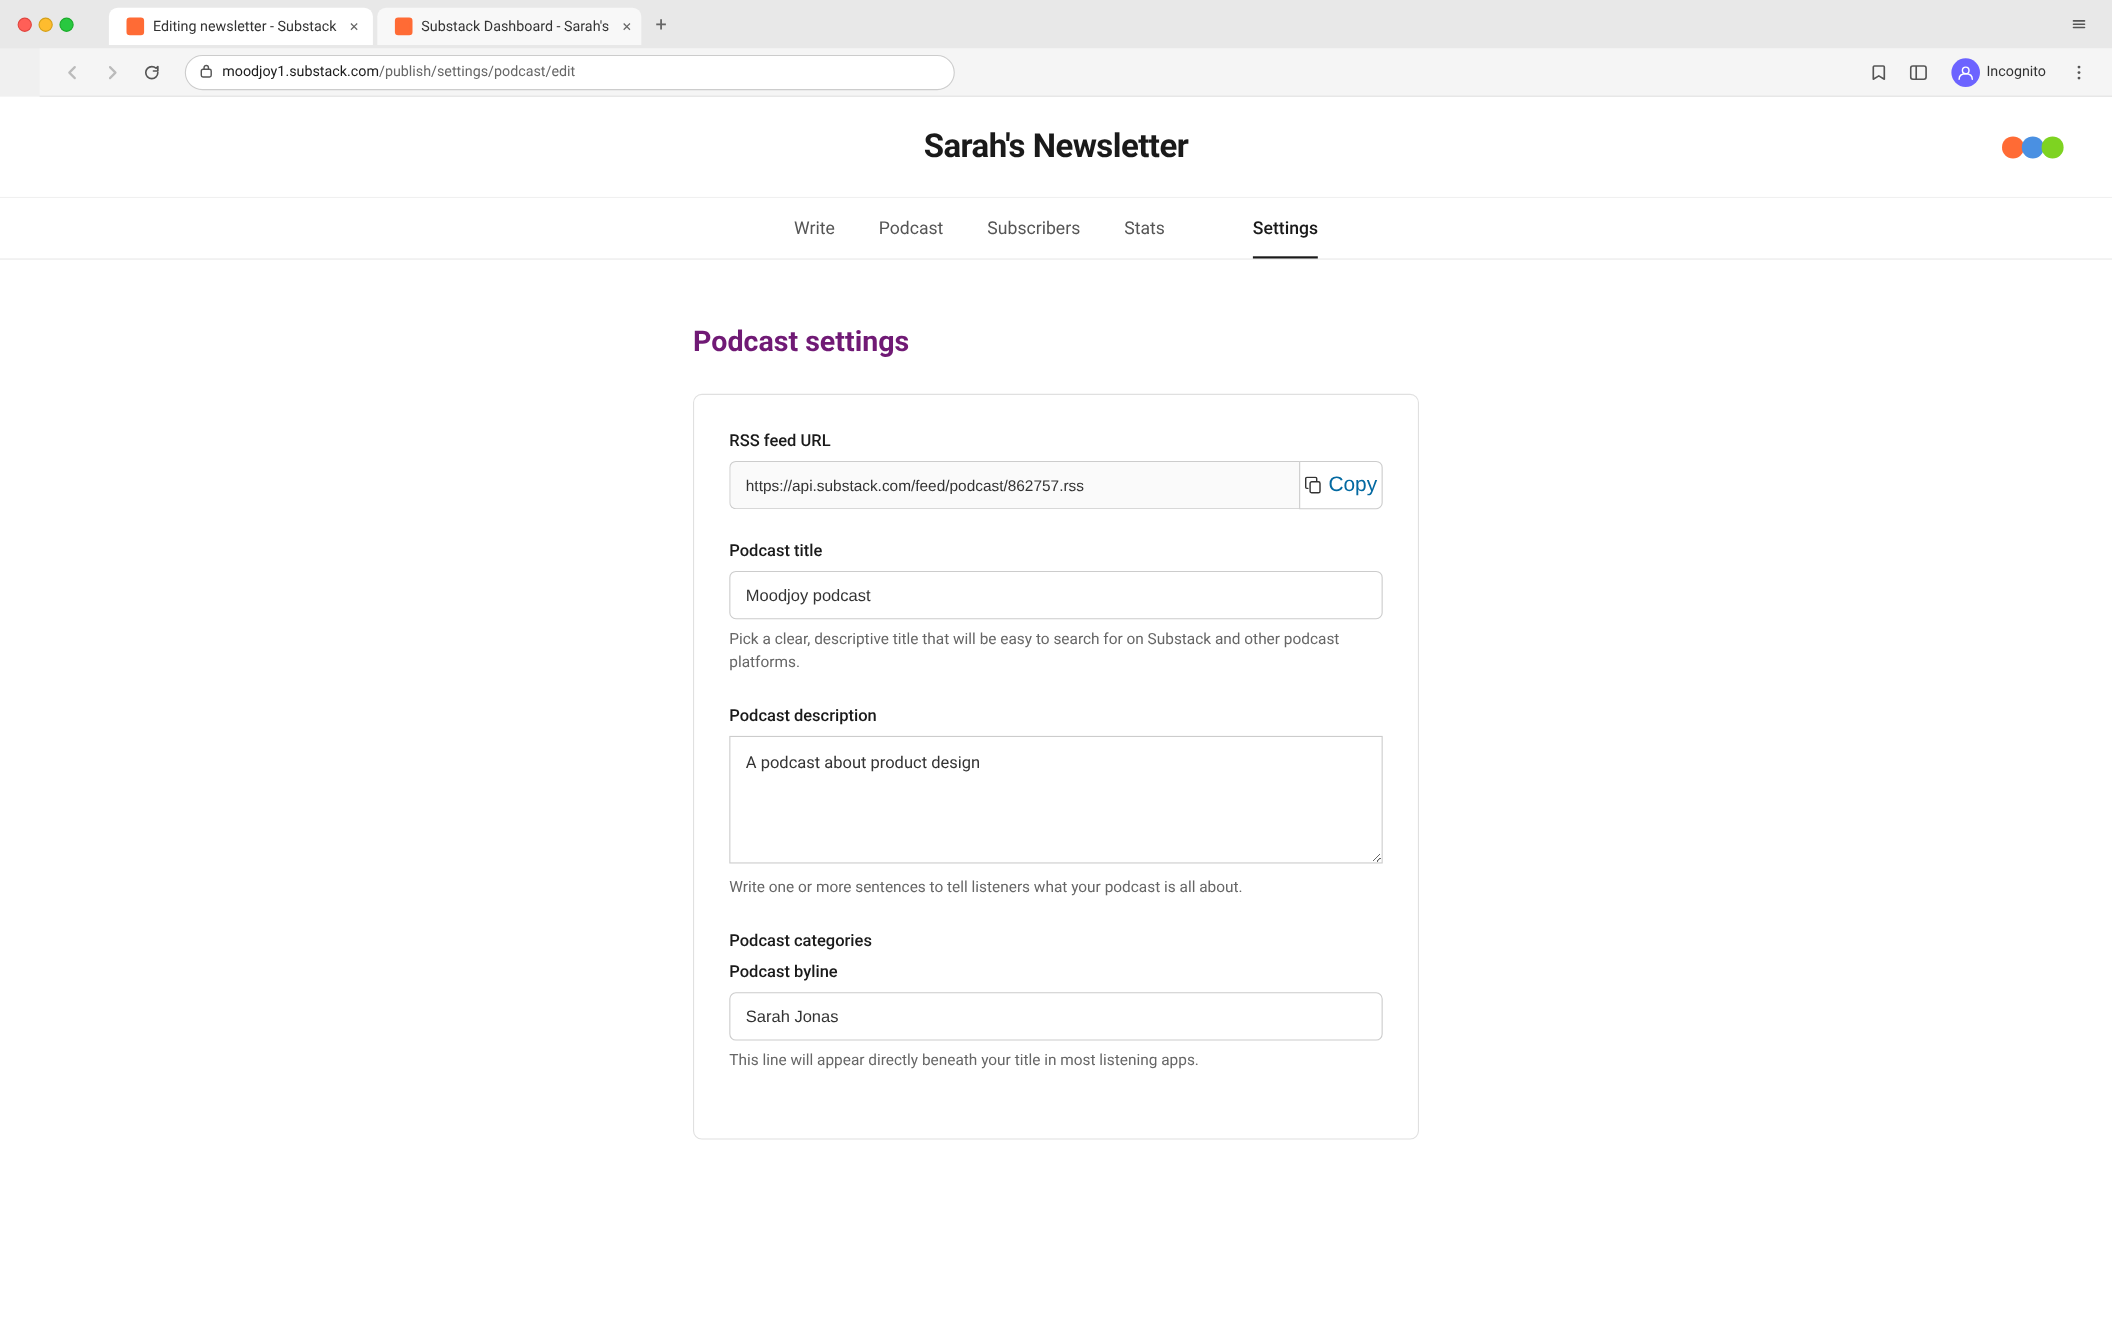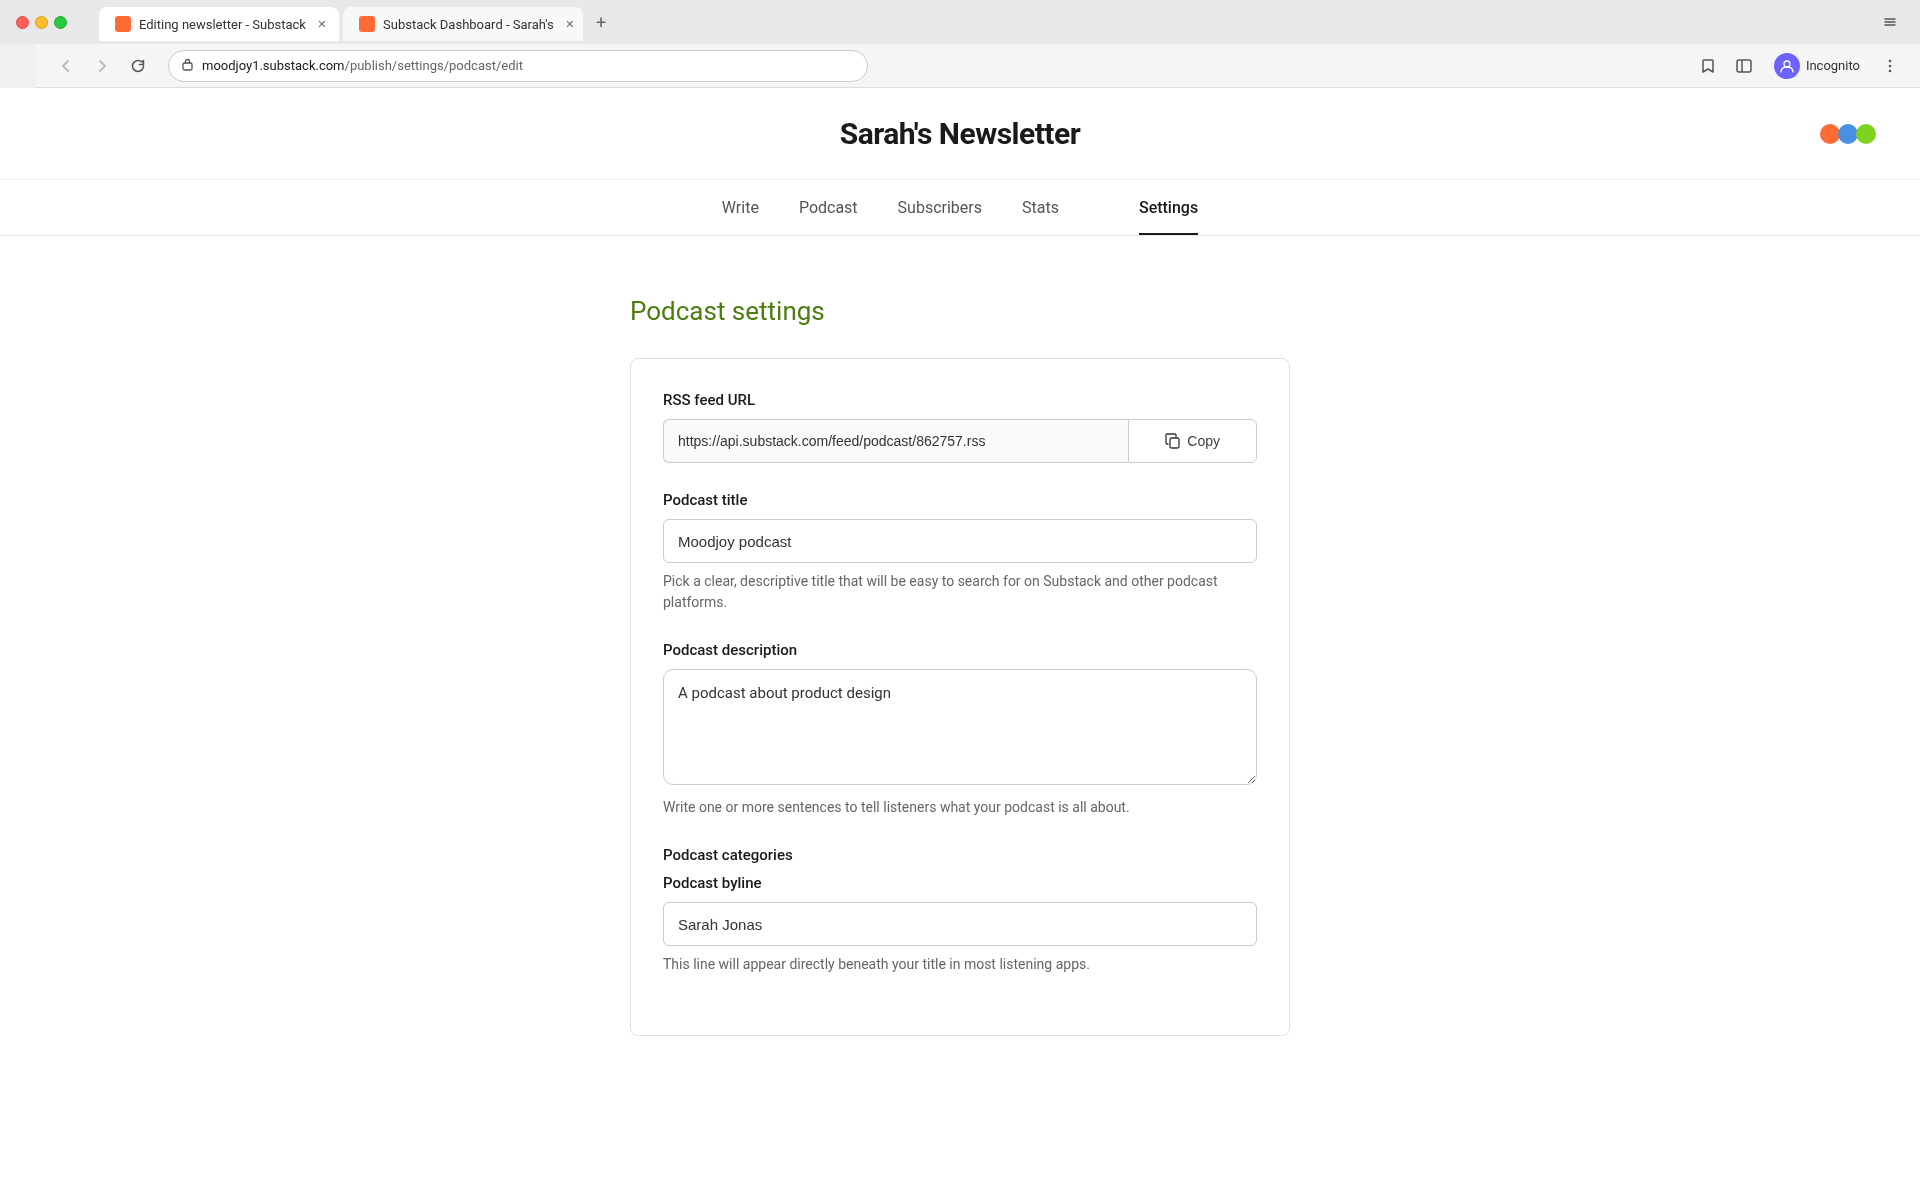--- a/index.html
+++ b/index.html
@@ -275,22 +275,22 @@
 
     
     .main-content {
       max-width: 700px;
       margin: 0 auto;
       padding: 60px 20px 40px;
     }
 
     .page-heading {
       font-size: 26px;
-      font-weight: 400;
-      color: #4d7c0f;
+      font-weight: 700;
+      color: #701a75;
       margin-bottom: 32px;
     }
 
     
     .settings-card {
       border: 1px solid #e0e0e0;
       border-radius: 8px;
       padding: 32px;
       margin-bottom: 0;
     }
@@ -329,50 +329,50 @@
       border-radius: 6px 0 0 6px;
       padding: 0 14px;
       font-size: 14px;
       color: #333;
       background: #fafafa;
       outline: none;
     }
 
     .copy-btn {
       height: 44px;
-      padding: 0 36px;
+      padding: 0 4px;
       border: 1px solid #ccc;
       border-radius: 0 6px 6px 0;
       background: #ffffff;
       cursor: pointer;
       display: flex;
       align-items: center;
       gap: 6px;
-      font-size: 14px;
-      color: #404040;
+      font-size: 19px;
+      color: #0369a1;
       white-space: nowrap;
     }
 
     .text-input {
       width: 100%;
       height: 44px;
       border: 1px solid #ccc;
       border-radius: 6px;
       padding: 0 14px;
       font-size: 15px;
       color: #333;
       background: #fff;
       outline: none;
     }
 
     .textarea-input {
       width: 100%;
       min-height: 100px;
       border: 1px solid #ccc;
-      border-radius: 10px;
+      border-radius: 0;
       padding: 12px 14px;
       font-size: 15px;
       color: #333;
       background: #fff;
       outline: none;
       resize: vertical;
       font-family: inherit;
       line-height: 1.5;
     }
 

